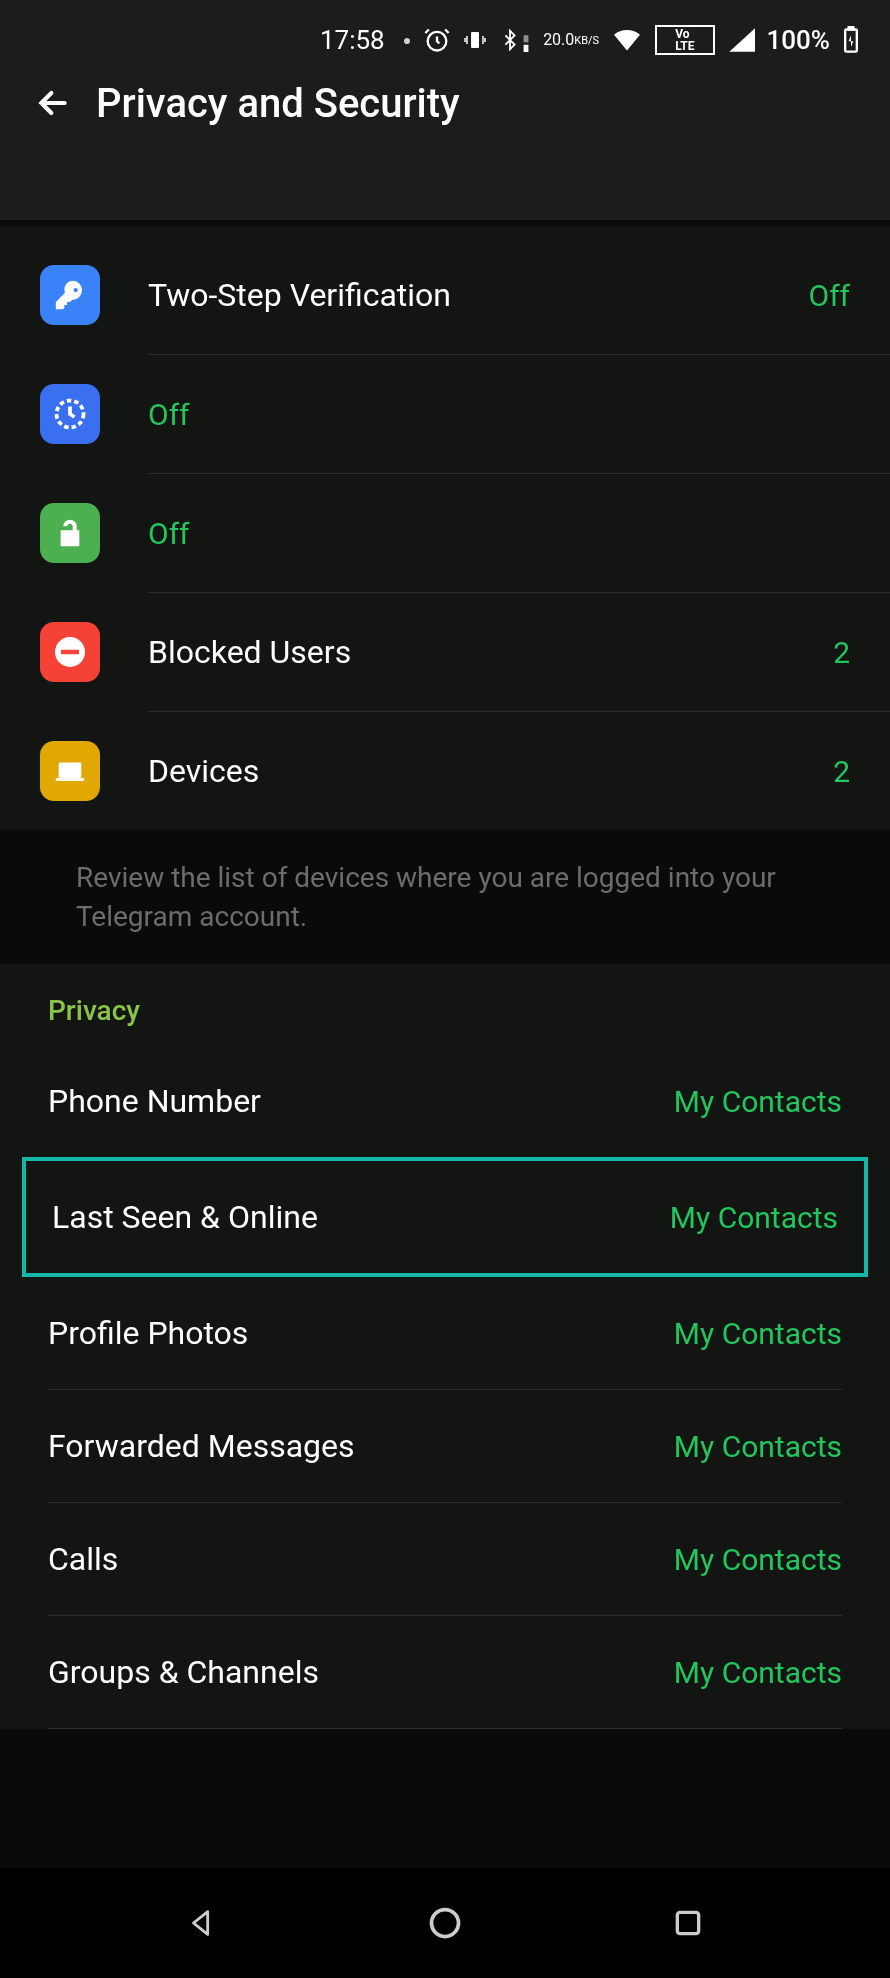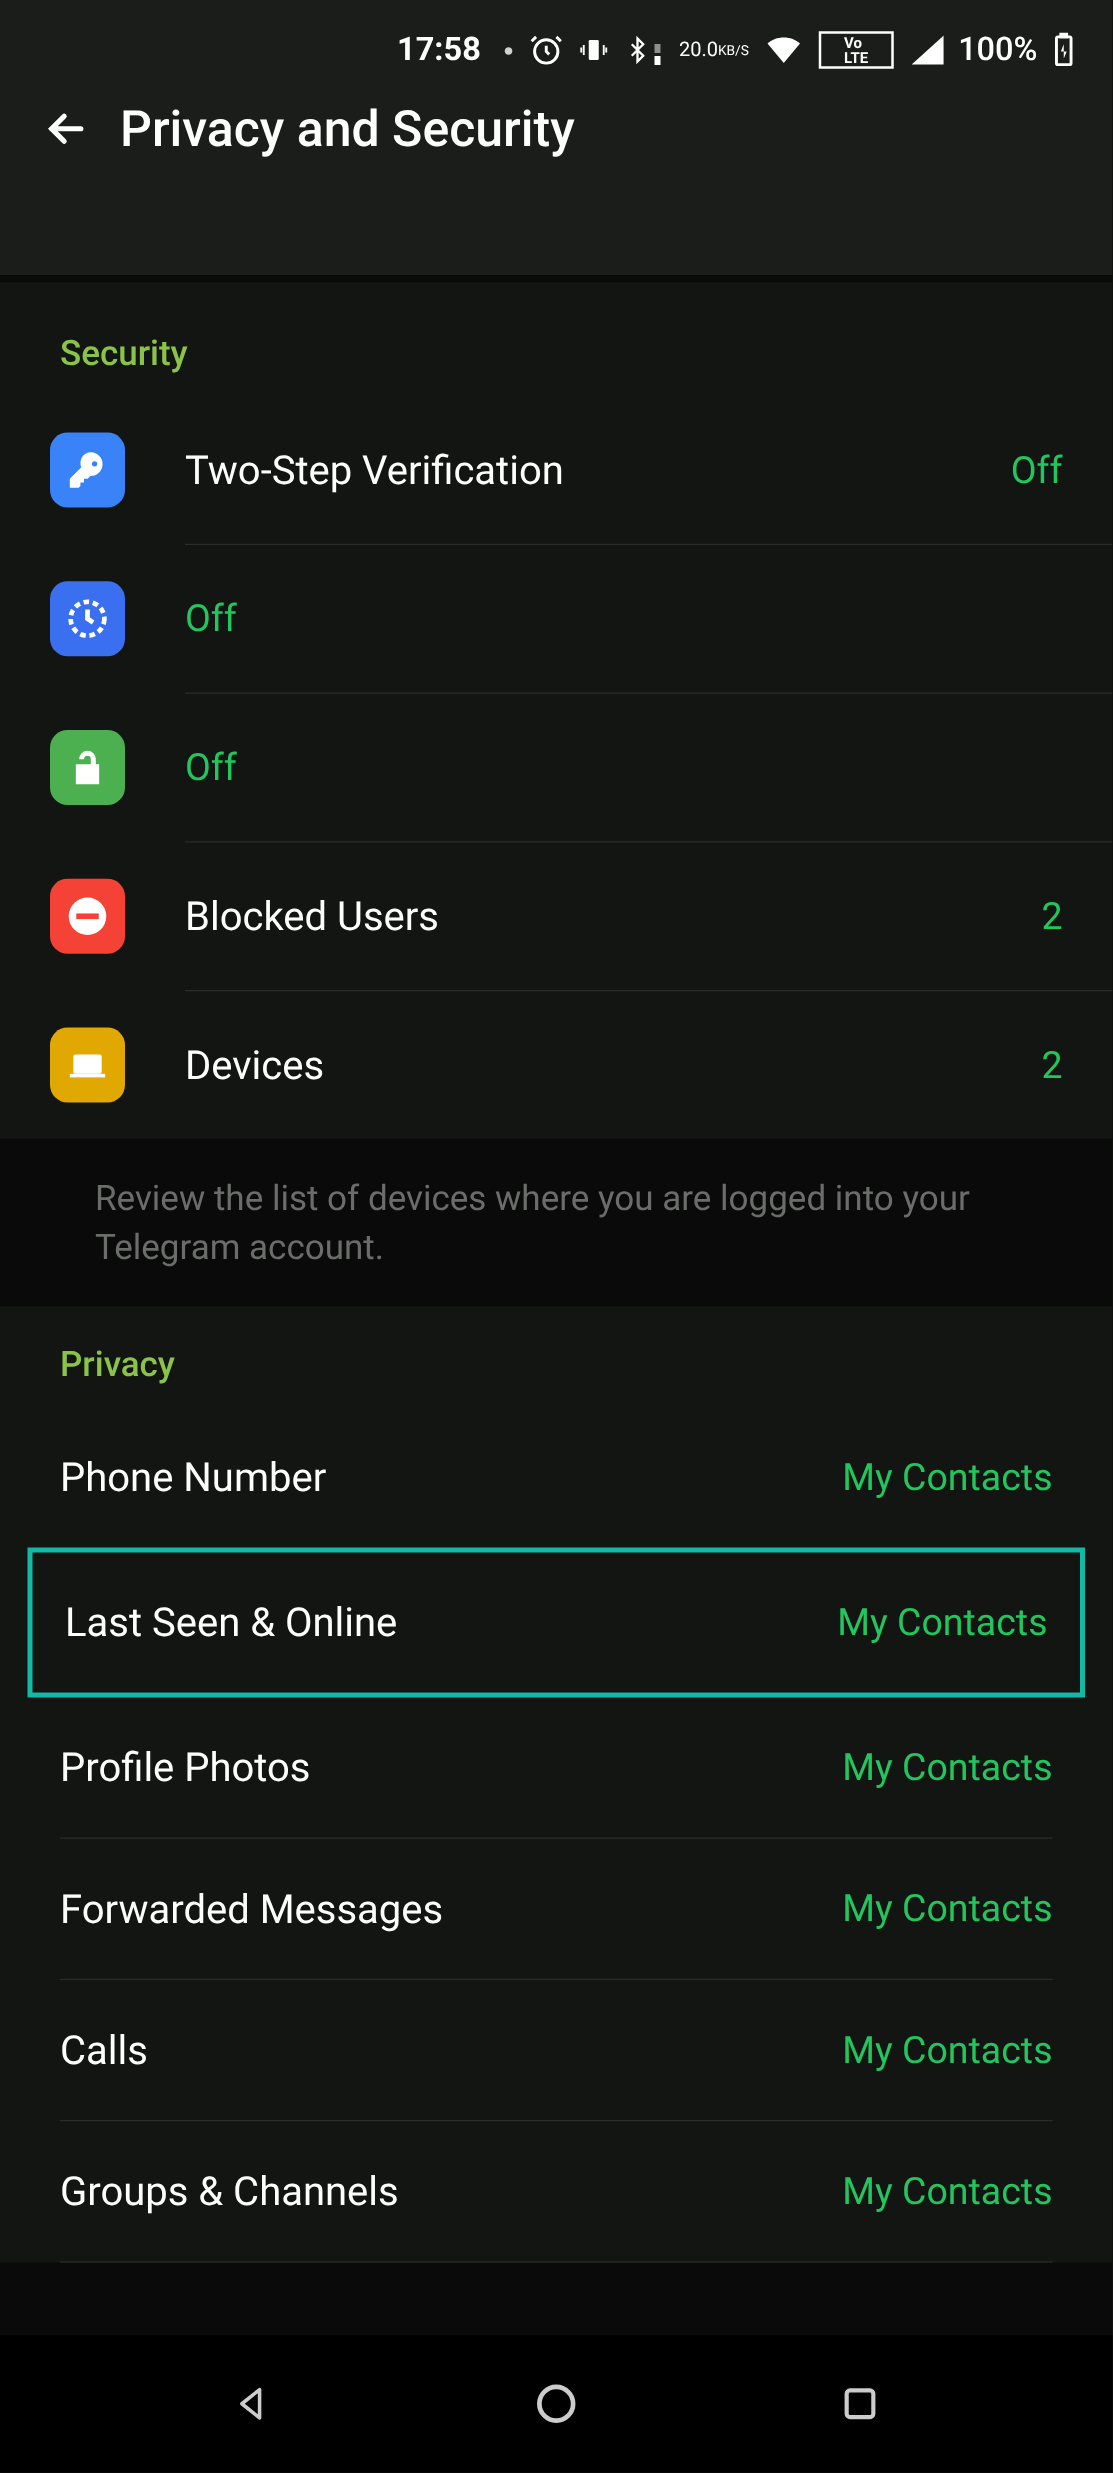--- a/index.html
+++ b/index.html
@@ -20,21 +20,21 @@
       display: flex;
       align-items: center;
       justify-content: flex-end;
       padding: 0 30px;
       background: #1a1d1a;
       font-size: 26px;
       gap: 12px;
     }
     .status-bar .time {
       margin-right: 6px;
-      font-weight: 700;
+      font-weight: 400;
     }
     .status-bar .dot {
       font-size: 14px;
       opacity: 0.8;
     }
     .status-icon {
       display: inline-flex;
       align-items: center;
     }
     .header {
@@ -208,21 +208,20 @@
     <svg width="40" height="40" viewBox="0 0 24 24" fill="none" stroke="#fff" stroke-width="2.5" stroke-linecap="round">
         <path d="M19 12H5M11 18l-6-6 6-6"></path>
       </svg>
   </div>
   <div class="header-title">Privacy and Security</div>
 </div>
 
 <div class="spacer-top"></div>
 
 <div class="content">
-  <div class="section-header">Security</div>
 
   <div class="list-item with-icon">
     <div class="icon-box blue">
       <svg width="34" height="34" viewBox="0 0 24 24" fill="#fff">
           <path d="M14 2a6 6 0 00-5.5 8.4L2 17v5h5l1-1v-2h2v-2h2l1.6-1.6A6 6 0 1014 2zm2 5a1.5 1.5 0 110 3 1.5 1.5 0 010-3z"></path>
         </svg>
     </div>
     <div class="item-label">Two-Step Verification</div>
     <div class="item-value">Off</div>
   </div>

